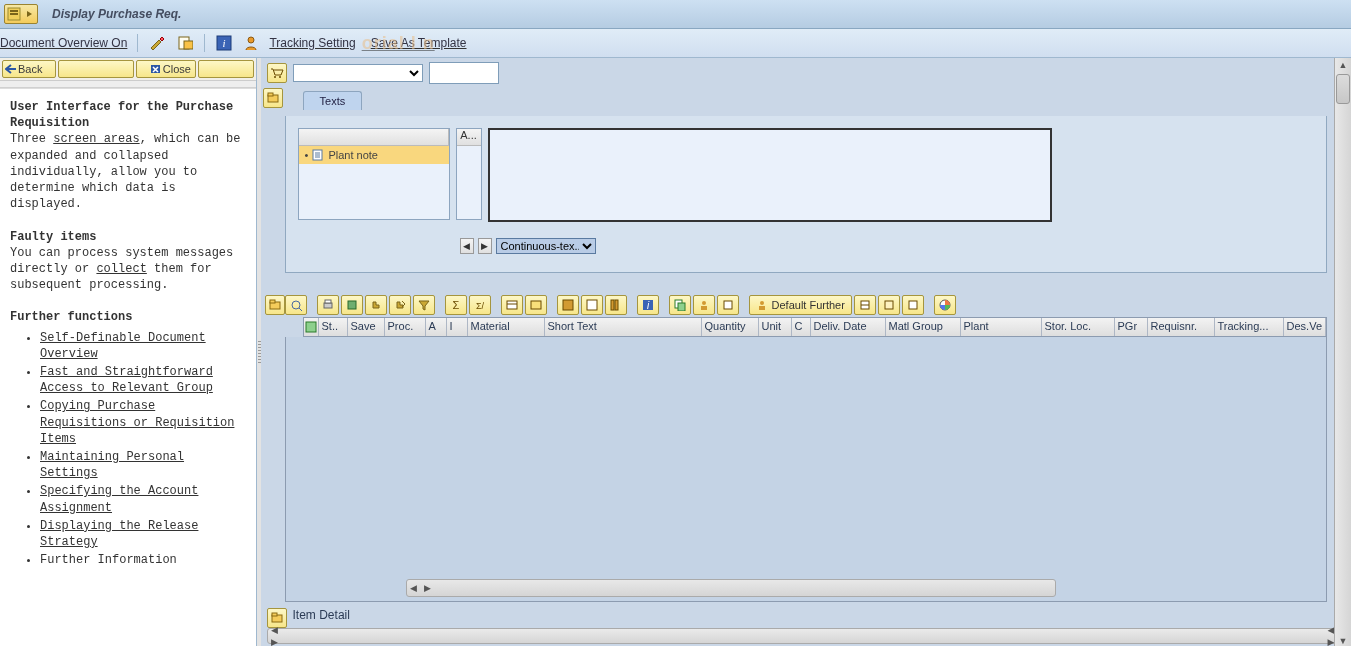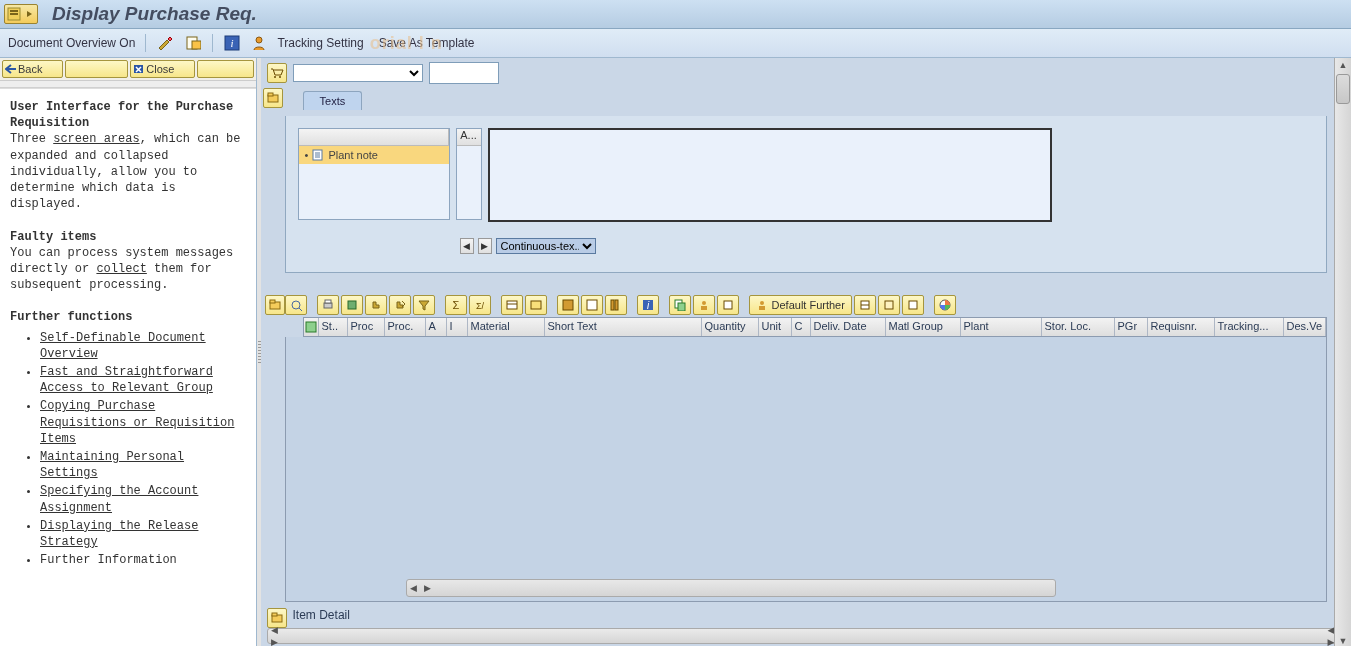--- a/index.html
+++ b/index.html
@@ -21,33 +21,33 @@
   .title-icon {
     width: 32px; height: 18px;
     background: linear-gradient(#f6e8a6,#f4cc5b);
     border:1px solid #9a8330;
     border-radius:2px;
     display:flex;align-items:center;justify-content:center;
     font-size:10px;
     color:#5b4a12;
   }
   .titlebar .title-text {
-    font-size: 19px;
+    font-size: 12px;
     font-style: italic;
     font-weight: bold;
     color: #444d60;
     margin-left: 14px;
   }
   .toolbar {
     background: linear-gradient(#e0ecf7,#d0def0);
     height: 28px;
     display: flex; align-items: center;
     border-bottom: 1px solid #9fb8cf;
     gap: 10px;
-    padding-left:8px;
+    text-decoration:underline;
   }
   .toolbar .text-btn {
     cursor: pointer;
     color:#334;
   }
   .tb-icon {
     width:16px;height:16px;
     display:inline-flex;align-items:center;justify-content:center;
     border:1px solid transparent;
     font-size:12px;
@@ -75,21 +75,21 @@
     padding:2px;
     border-bottom:1px solid #ccc;
   }
   .pill-btn {
     background: linear-gradient(#fdf7c6,#f7e68a);
     border:1px solid #a5953e;
     border-radius:2px;
     height:16px;
     display:flex;align-items:center;justify-content:center;
     font-size:11px;color:#3a3a3a;
-    padding:0 20px;
+    padding:0 4px;
     cursor:pointer;
   }
   .help-content {
     font-family: "Courier New", monospace;
     font-size:12px;
     padding:10px 10px 10px 10px;
     overflow:auto;
     flex:1;
     line-height:1.35;
     border-top:1px solid #ddd;
@@ -351,21 +351,21 @@
 
   <div class="left-pane">
     <div class="left-buttons">
       <div class="pill-btn" style="width:50px;justify-content:flex-start;padding-left:2px">
         <svg width="12" height="10" style="margin-right:1px">
             <path d="M6 1 L1 5 L6 9 M1 5 H11" stroke="#2b56a5" stroke-width="2" fill="none"></path>
           </svg>
         <span> Back</span>
       </div>
       <div class="pill-btn" style="width:72px"></div>
-      <div class="pill-btn" style="width:56px;justify-content:space-between;padding-left:2px">
+      <div class="pill-btn" style="width:56px;justify-content:flex-end;padding-left:2px">
         <svg width="12" height="10" style="margin-right:1px">
             <rect x="1" y="1" width="9" height="8" fill="#2b56a5"></rect>
             <path d="M3 3 L8 8 M8 3 L3 8" stroke="#fff" stroke-width="1.5"></path>
           </svg>
         <span> Close</span>
       </div>
       <div class="pill-btn" style="width:50px"></div>
     </div>
     <div style="height:6px;background:#eee;border-bottom:1px solid #d0d0d0"></div>
     <div class="help-content">
@@ -591,21 +591,21 @@
             </svg>
           </div>
       </div>
       <div class="grid-headers">
         <div class="gh" style="width:14px;padding:0;display:flex;align-items:center;justify-content:center">
           <svg width="12" height="12">
               <rect x="1" y="1" width="10" height="10" fill="#8dd08d" stroke="#2a7a2a"></rect>
             </svg>
         </div>
         <div class="gh" style="width:22px">St..</div>
-        <div class="gh" style="width:30px">Proc</div>
+        <div class="gh" style="width:30px">Save</div>
         <div class="gh" style="width:34px">Proc.</div>
         <div class="gh" style="width:14px">A</div>
         <div class="gh" style="width:14px">I</div>
         <div class="gh" style="width:70px">Material</div>
         <div class="gh" style="width:150px">Short Text</div>
         <div class="gh" style="width:50px">Quantity</div>
         <div class="gh" style="width:26px">Unit</div>
         <div class="gh" style="width:12px">C</div>
         <div class="gh" style="width:68px">Deliv. Date</div>
         <div class="gh" style="width:68px">Matl Group</div>

